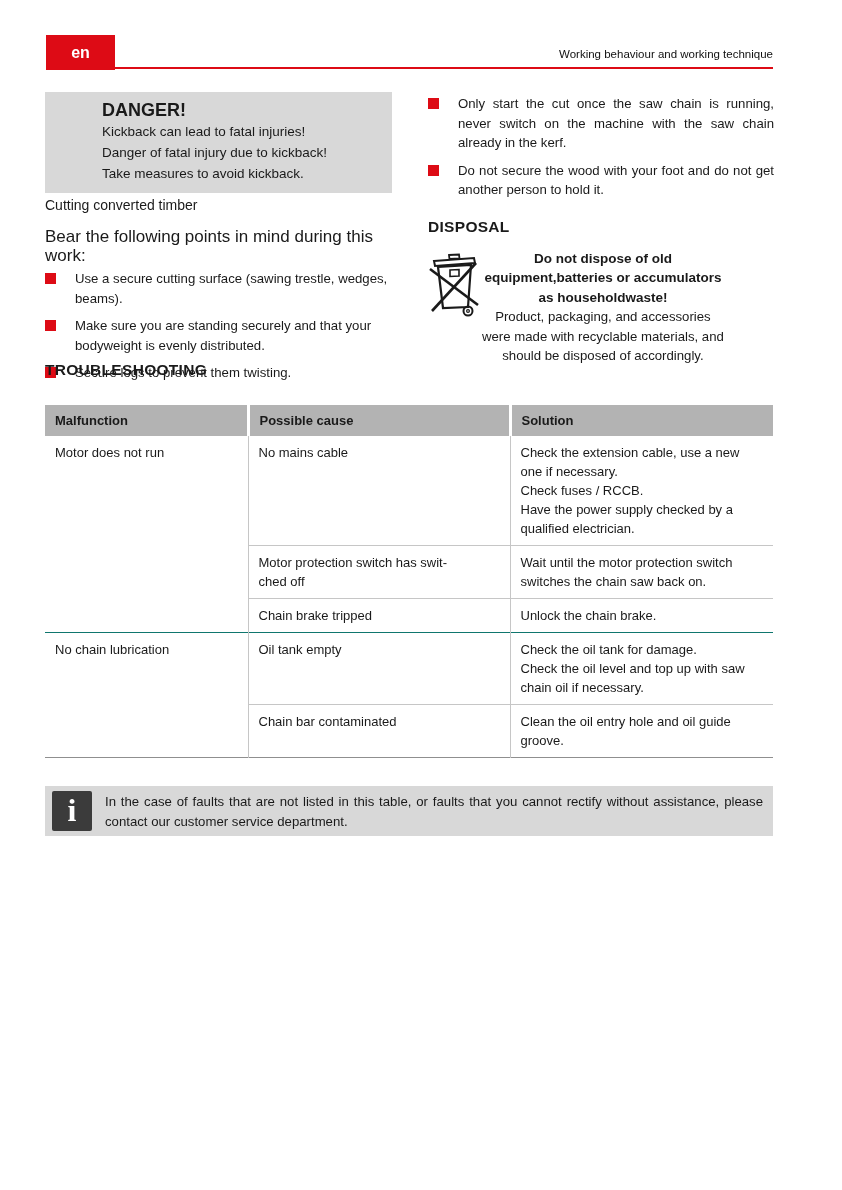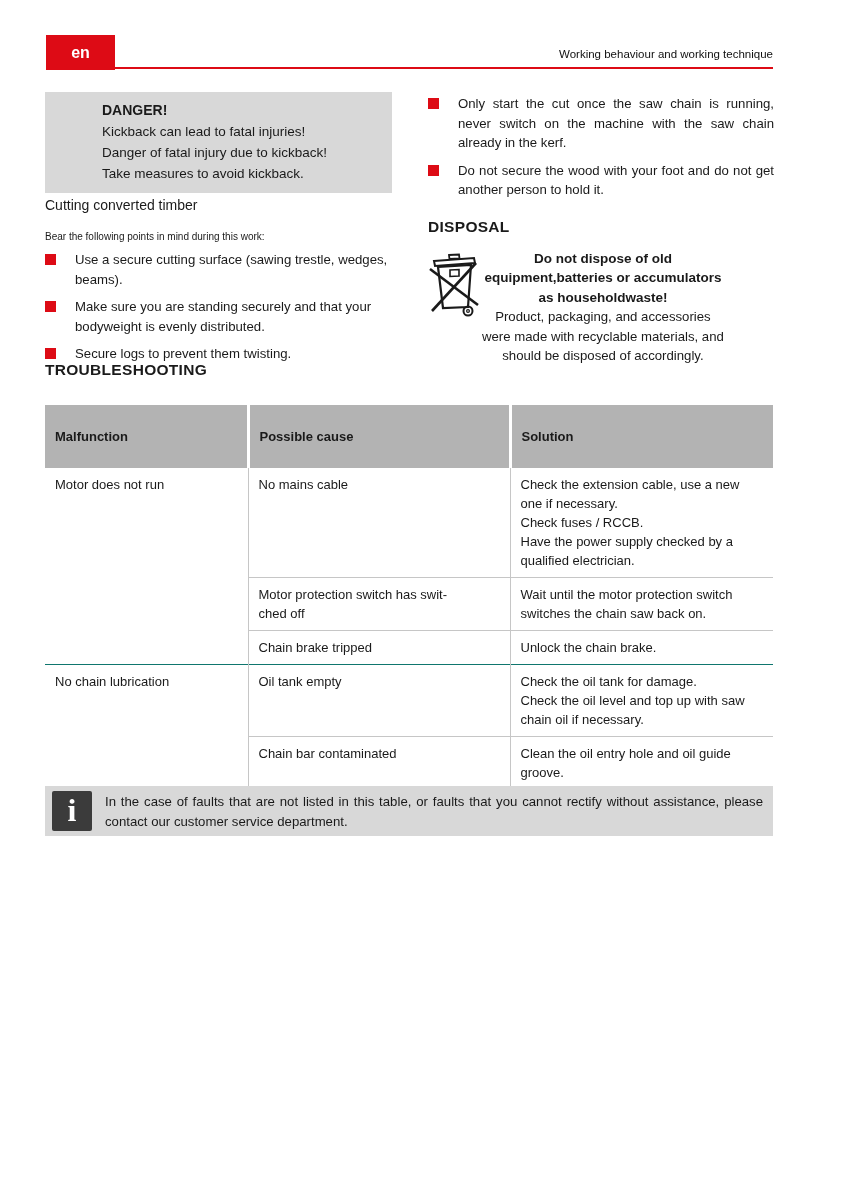--- a/index.html
+++ b/index.html
@@ -12,43 +12,43 @@
     position:absolute;left:46px;top:35px;width:69px;height:35px;
     background:#dd0b15;color:#fff;font-weight:bold;font-size:16px;
     display:flex;align-items:center;justify-content:center;
   }
   .header-title{position:absolute;right:69px;top:48px;font-size:11.5px;color:#111;}
   .header-rule{position:absolute;left:46px;top:67px;width:727px;height:2px;background:#dd0b15;}
   
   .col-left{position:absolute;left:45px;top:92px;width:347px;}
   .col-right{position:absolute;left:428px;top:92px;width:346px;}
   .danger-box{background:#d8d8d8;box-sizing:border-box;width:347px;padding:8px 6px 9px 57px;}
-  .danger-title{font-size:14px;font-weight:bold;line-height:21px;}
+  .danger-title{font-size:18px;font-weight:bold;line-height:21px;}
   .danger-line{font-size:13.5px;line-height:21px;}
   .section-heading{margin-top:4px;font-size:14px;font-weight:normal;}
-  .intro-text{margin-top:14px;font-size:10px;line-height:19px;}
+  .intro-text{margin-top:14px;font-size:17px;line-height:19px;}
   .bullet-list{list-style:none;margin:4px 0 0 0;padding:0;}
   .bullet-list li{display:flex;margin-top:8px;}
   .bullet-list li:first-child{margin-top:0;}
   .bullet-marker{flex:0 0 11px;width:11px;height:11px;background:#dd0b15;margin-top:4px;}
   .bullet-text{margin-left:19px;font-size:13.2px;line-height:19.5px;}
   .col-right .bullet-text{text-align:justify;}
   .col-right .bullet-list{margin-top:2px;}
   .disposal-heading{margin-top:18px;font-size:15.5px;font-weight:bold;letter-spacing:.3px;}
   .disposal-row{margin-top:13px;display:flex;text-align:center;}
   .weee-icon{flex:0 0 52px;width:52px;height:70px;}
   .disposal-texts{margin-left:2px;}
   .disposal-bold{font-size:13.5px;font-weight:bold;line-height:19.5px;white-space:pre-line;}
   .disposal-body{font-size:13.2px;line-height:19.5px;white-space:pre-line;}
   
   .ts-heading{position:absolute;left:45px;top:361px;font-size:15.5px;font-weight:bold;letter-spacing:.3px;}
   table.ts{position:absolute;left:45px;top:405px;width:728px;border-collapse:collapse;table-layout:fixed;border-bottom:1px solid #8f8f8f;}
   table.ts th{
     background:#b3b3b3;font-size:13px;font-weight:bold;text-align:left;
-    padding:24px 10px;border-right:3px solid #ffffff;
+    padding:8px 10px;border-right:3px solid #ffffff;
   }
   table.ts th:last-child{border-right:none;}
   table.ts td{
     vertical-align:top;font-size:13px;line-height:19px;
     padding:7px 10px 7px 10px;white-space:pre-line;
   }
   td.malfunction,td.cause{border-right:1px solid #c6c6c6;}
   tr.sub td{border-top:1px solid #c6c6c6;}
   tr.group-start td{border-top:1px solid #0f766e;}
   

